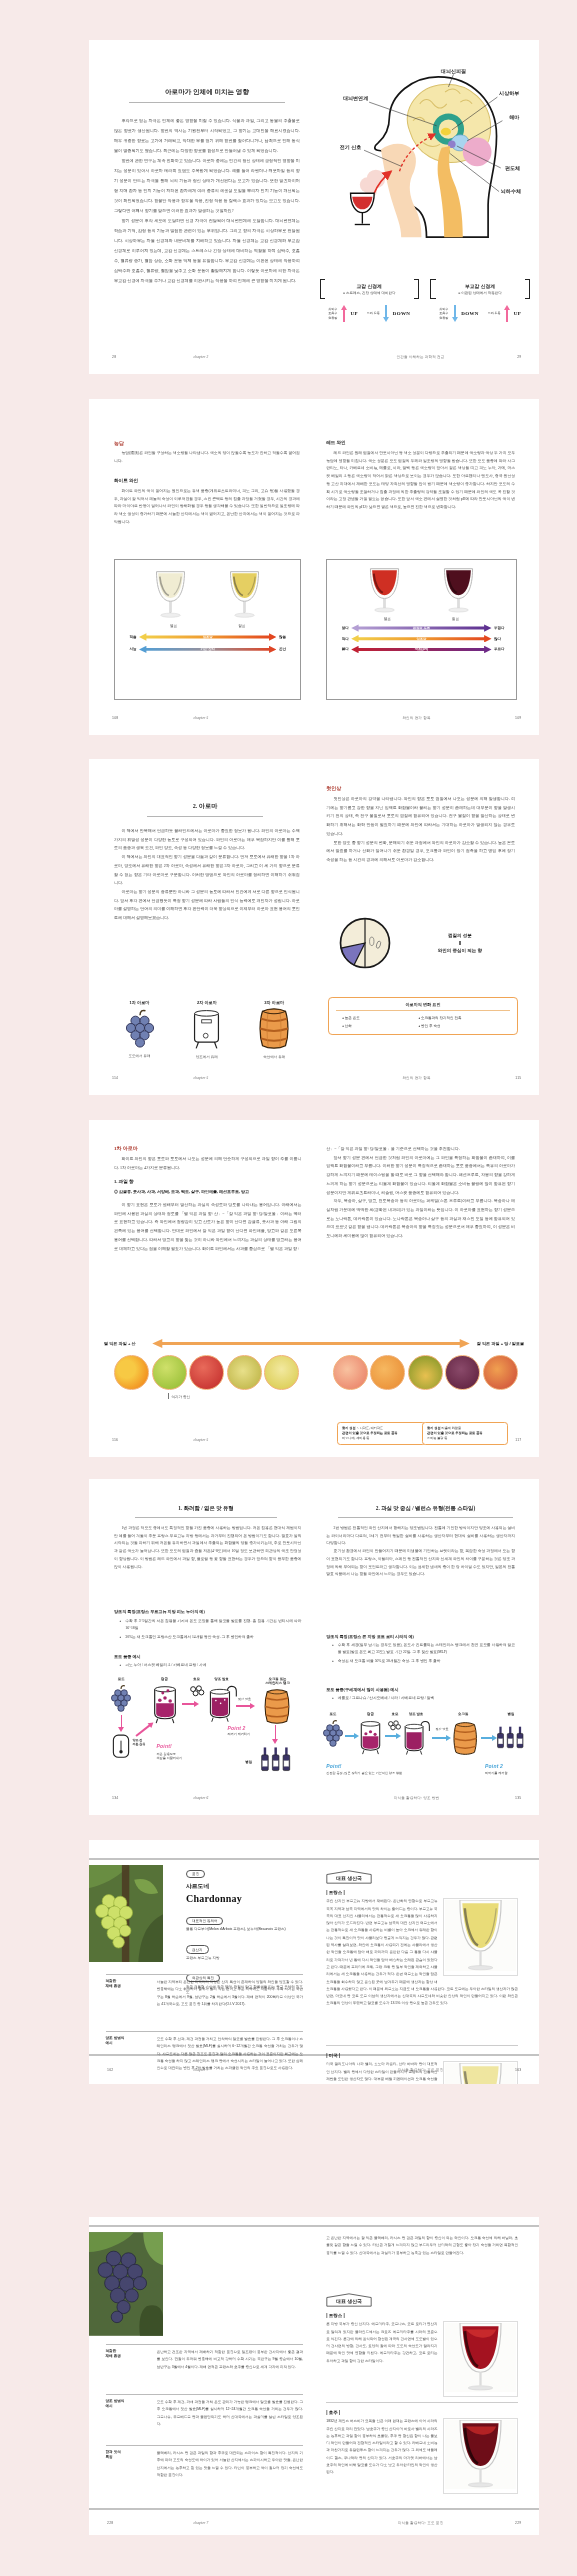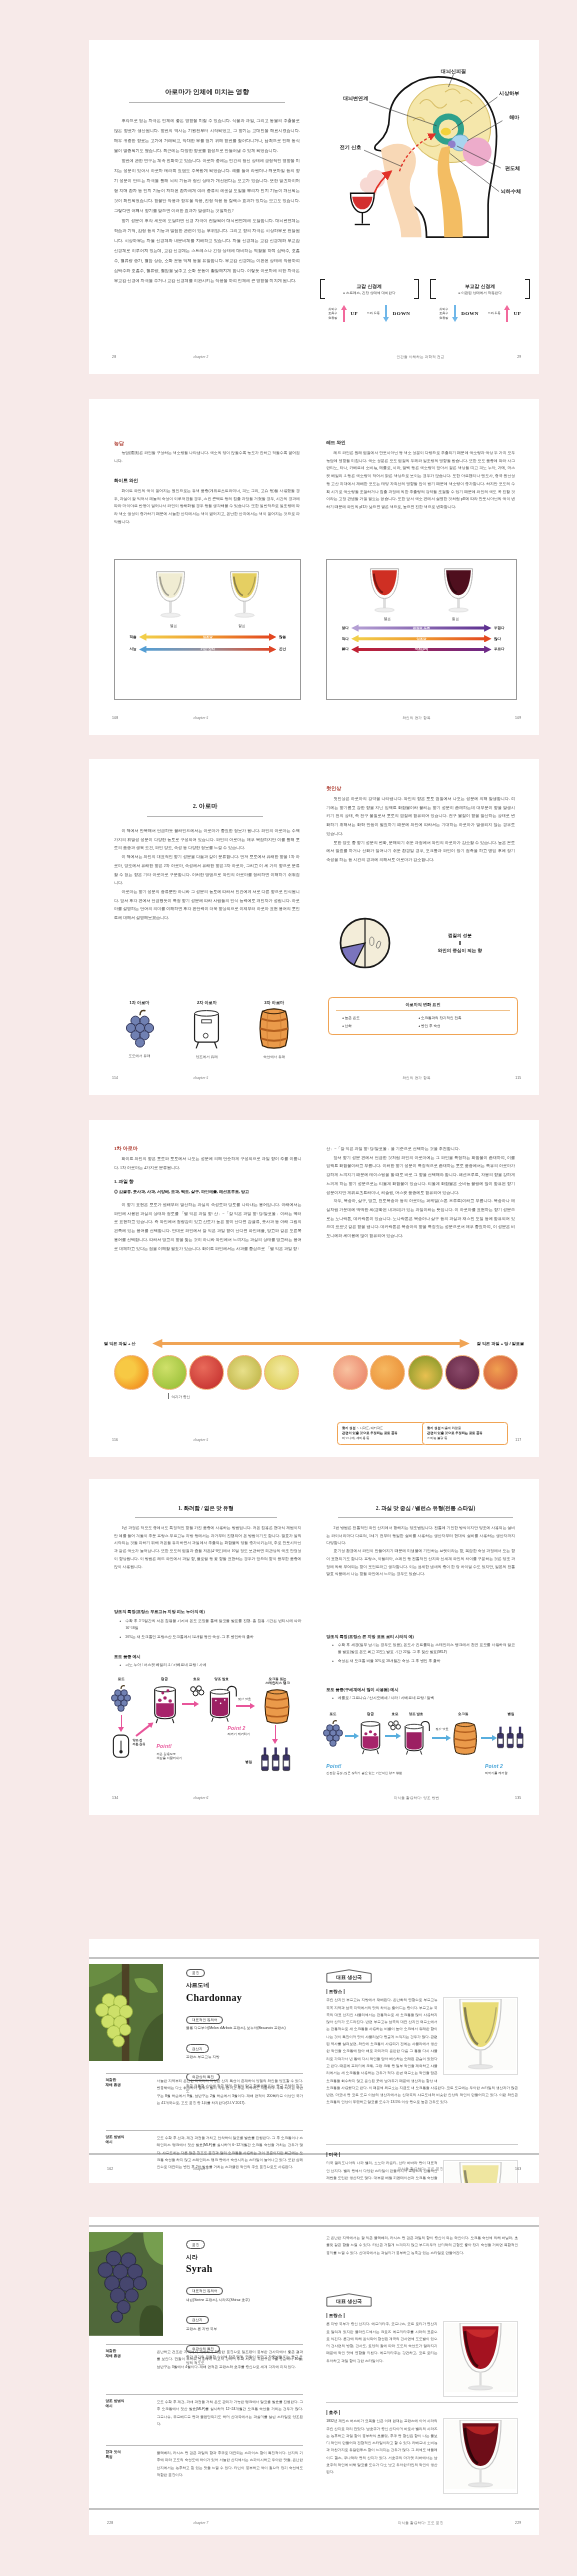--- a/index.html
+++ b/index.html
@@ -687,21 +687,21 @@
         <span class="pointt bl" style="top:51px;left:3.3px;">Point!</span>
         <span class="pointd" style="top:59px;left:3.3px;width:124px;">건전한 공정, 많은 장치가 필요 없는 기본적인 양조 방법</span>
         <span class="pointt bl" style="top:51px;left:162px;">Point 2</span>
         <span class="pointd" style="top:59px;left:162px;">찌꺼기를 제거함</span>
       </div>
       <span class="foot" style="bottom:15px;left:25px;width:157px;text-align:center;">지식을 활용하다: 양조 방법</span>
       <span class="foot" style="bottom:15px;right:16.5px;">135</span>
     </div>
   </section>
 
-  <section class="spread" style="top:1939px;height:244px;">
+  <section class="spread" style="top:1840px;height:244px;">
     <span class="vrule" style="top:18px;"></span>
     <span class="vrule" style="bottom:28px;"></span>
     <div class="pg pg-l">
       <svg class="abs" style="top:25px;left:0;" width="74" height="97" viewBox="0 0 90 118">
         <rect width="90" height="118" fill="#567238"></rect>
         <path d="M0,0 L50,0 C30,20 10,26 0,28 Z" fill="#6e9345" opacity="0.8"></path>
         <path d="M90,60 C70,70 62,90 60,118 L90,118 Z" fill="#43582b" opacity="0.9"></path>
         <rect x="40" y="0" width="9" height="118" fill="#4b3a22" opacity="0.85"></rect>
         <g fill="#cde069" stroke="#9ab23c" stroke-width="0.8">
           <circle cx="24" cy="44" r="8"></circle>
@@ -803,31 +803,20 @@
           <circle cx="28" cy="62" r="9"></circle>
             <circle cx="46" cy="63" r="9"></circle>
             <circle cx="62" cy="62" r="8"></circle>
           <circle cx="35" cy="77" r="9"></circle>
             <circle cx="52" cy="77" r="8"></circle>
           <circle cx="42" cy="91" r="8"></circle>
             <circle cx="34" cy="103" r="7"></circle>
         </g>
         <path d="M70,90 C82,86 90,92 90,104 L90,126 L62,126 C60,110 62,96 70,90 Z" fill="#3c5028"></path>
       </svg>
-      <div class="abs" style="top:16.5px;left:97px;right:8.3px;">
-        <span class="pill">품종</span>
-        <div class="vname-ko">시라</div>
-        <div class="vname-en">Syrah</div>
-        <div style="margin-top:5.8px;"><span class="pill">대표적인 동의어</span></div>
-        <div class="vinfo">셰린(Serine 프랑스), 시라즈(Shiraz 호주)</div>
-        <span class="pill">원산지</span>
-        <div class="vinfo">프랑스 론 지방 북부</div>
-        <span class="pill">외관상의 특징</span>
-        <div class="vinfo">중간 크기의 원통형 송이에 작은 열매, 껍질이 두껍고 자줏빛을 띠는 둥근 모양의 적포도</div>
-      </div>
       <div class="vsec" style="top:127px;">
         <span class="lab pre">적합한
 재배 환경</span>
         <span class="txt">온난하고 건조한 지역에서 재배하기 적합한 품종으로 일조량이 풍부한 경사지에서 좋은 결과를 보인다. 껍질이 두꺼워 병충해에 비교적 강하며 수확 시기는 북반구는 9월 중순에서 10월, 남반구는 3월에서 4월이다. 재배 면적은 프랑스와 호주를 중심으로 세계 각지에 퍼져 있다.</span>
       </div>
       <div class="vsec" style="top:177px;">
         <span class="lab pre">양조 방법의
 예시</span>
         <span class="txt">포도 수확 후 제경, 파쇄 과정을 거쳐 온도 관리가 가능한 탱크에서 알코올 발효를 진행한다. 그 후 오크통에서 젖산 발효(MLF)를 실시하며 12~24개월간 오크통 숙성을 거치는 경우가 많다. 그르나슈, 무르베드르 등과 블렌딩되기도 하며 신대륙에서는 과실미를 살린 스타일로 양조된다.</span>
       </div>

